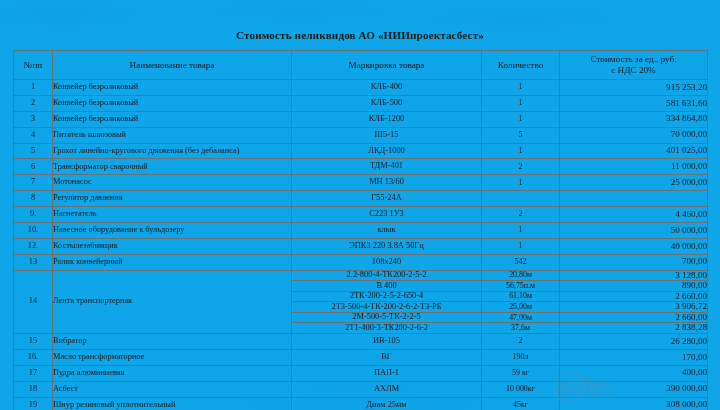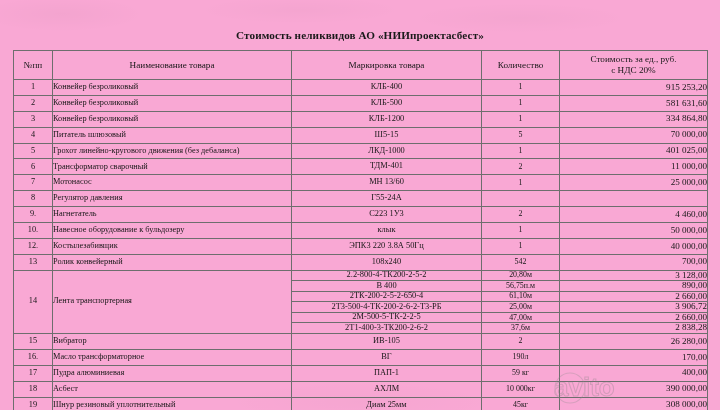--- a/index.html
+++ b/index.html
@@ -12,21 +12,21 @@
     overflow: hidden;
     background: #fdfdfd;
     font-family: "Liberation Serif", "DejaVu Serif", serif;
     color: #1d1d1d;
     position: relative;
   }
   #page {
     position: relative;
     width: 720px;
     height: 410px;
-    background: #f9a8d4;
+    background: #0ea5e9;
   }
   
   #scan-noise {
     position: absolute;
     inset: 0;
     pointer-events: none;
     background:
       radial-gradient(ellipse 120px 26px at 62px 14px, rgba(0,0,0,0.022), rgba(0,0,0,0) 70%),
       radial-gradient(ellipse 150px 20px at 300px 10px, rgba(0,0,0,0.018), rgba(0,0,0,0) 70%),
       radial-gradient(ellipse 160px 22px at 520px 18px, rgba(0,0,0,0.02), rgba(0,0,0,0) 70%),

